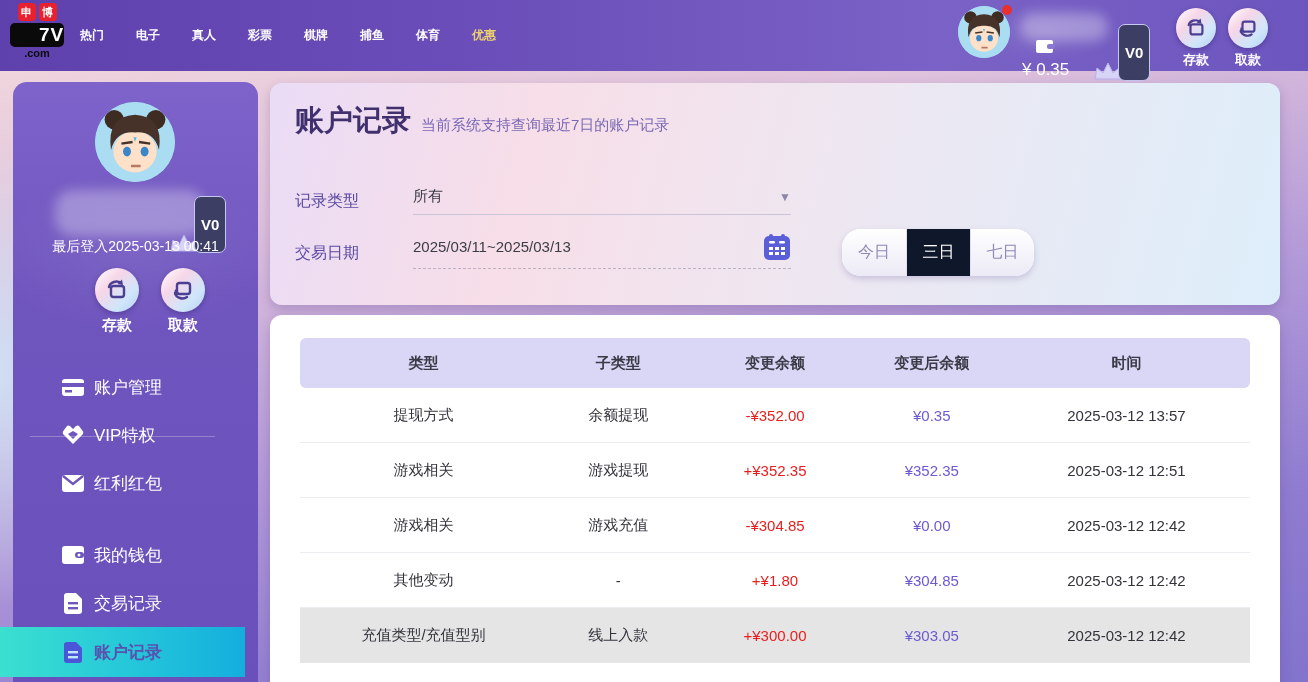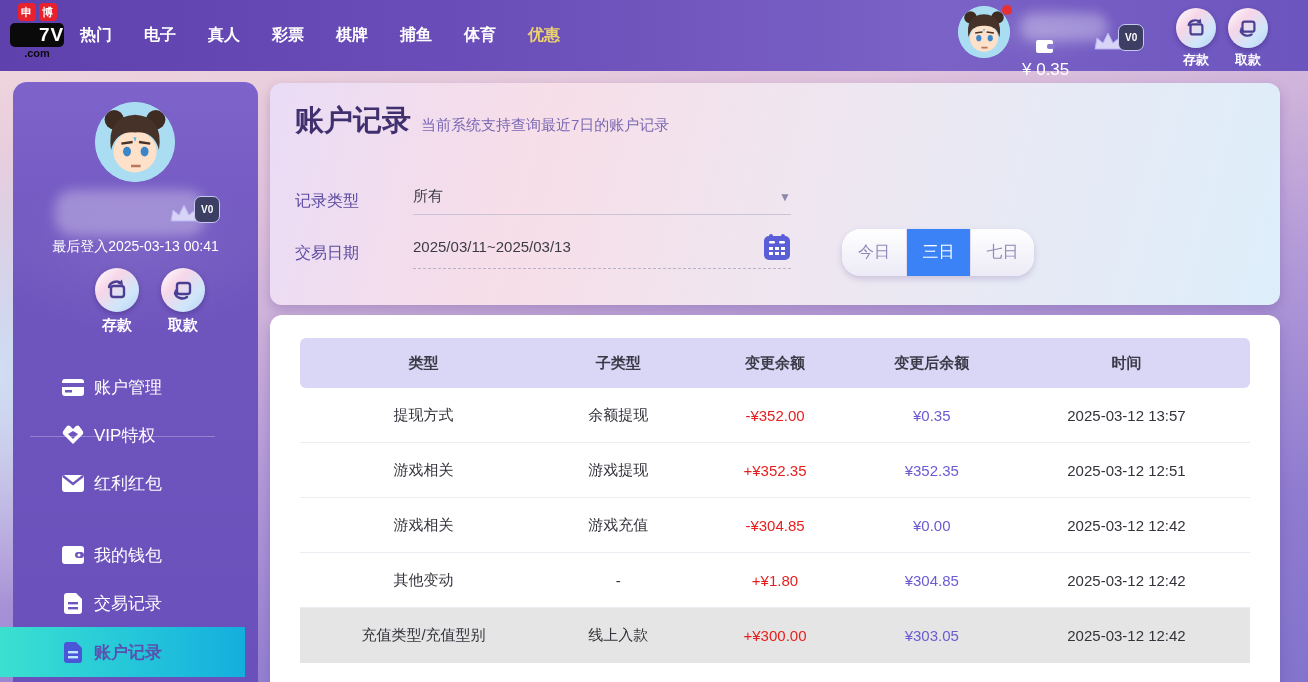--- a/index.html
+++ b/index.html
@@ -15,33 +15,33 @@
   .topbar{position:absolute;left:0;top:0;width:1308px;height:71px;
     background:linear-gradient(90deg,#5f41ae 0%,#6a4db8 35%,#7a62c6 72%,#6c55be 100%);}
   .logo{position:absolute;left:10px;top:3px;width:54px;text-align:center;cursor:pointer;}
   .logo .badges{display:flex;gap:3px;justify-content:center;}
   .logo .badge{width:18px;height:18px;background:#e8212d;color:#fff;font-size:11px;font-weight:bold;
     border-radius:4px;display:flex;align-items:center;justify-content:center;}
   .logo .name{margin-top:2px;background:#0a0a0a;color:#fff;font-weight:bold;font-size:19px;
     border-radius:5px;line-height:24px;letter-spacing:1px;padding-left:29px;}
   .logo .suffix{color:#0a0a0a;font-weight:bold;font-size:11px;line-height:12px;}
   .nav{position:absolute;left:78px;top:0;height:71px;display:flex;align-items:center;gap:28px;}
-  .nav-item{color:#fff;font-size:16px;font-weight:bold;cursor:pointer;padding:4px 2px;}
+  .nav-item{color:#fff;font-size:12px;font-weight:bold;cursor:pointer;padding:4px 2px;}
   .nav-item.active{color:#ecd26e;}
   .user-cluster{position:absolute;left:940px;top:0;width:180px;height:71px;
     background:radial-gradient(90px 40px at 60% 45%, rgba(255,255,255,.10), rgba(255,255,255,0) 75%);}
   .avatar{position:absolute;border-radius:50%;overflow:hidden;background:#aadcf0;}
   .avatar.top{left:958px;top:6px;width:52px;height:52px;cursor:pointer;}
   .red-dot{position:absolute;left:1002px;top:5px;width:10px;height:10px;border-radius:50%;background:#e83030;}
   .blur-blob{position:absolute;background:rgba(255,255,255,.30);border-radius:18px;filter:blur(6px);}
   .blob-top{left:1020px;top:13px;width:88px;height:28px;}
   .vip-cluster{position:absolute;display:flex;align-items:flex-end;}
   .vip-top{left:1092px;top:24px;}
-  .vip-badge{background:#3c3e63;border:1px solid #c6c8f2;color:#fff;font-size:10px;font-weight:bold;
-    border-radius:7px;padding:7px 6px;margin-left:-6px;margin-bottom:1px;}
+  .vip-badge{background:#3c3e63;border:1px solid #c6c8f2;color:#fff;font-size:15px;font-weight:bold;
+    border-radius:7px;padding:19px 6px;margin-left:-6px;margin-bottom:1px;}
   .balance-row{position:absolute;left:1022px;top:38px;display:flex;align-items:center;gap:6px;flex-direction:column;}
   .balance-text{color:#fff;font-size:17px;}
   .round-btn{position:absolute;width:52px;text-align:center;cursor:pointer;}
   .round-btn .disc{width:40px;height:40px;border-radius:50%;margin:0 auto;
     background:linear-gradient(135deg,#ffffff 0%,#f6d6e8 35%,#cfe6fa 70%,#b8d0f2 100%);
     display:flex;align-items:center;justify-content:center;box-shadow:0 2px 5px rgba(40,20,90,.35);}
   .round-btn .lbl{color:#fff;font-size:13px;font-weight:bold;margin-top:3px;}
   .btn-deposit-top{left:1170px;top:8px;}
   .btn-withdraw-top{left:1222px;top:8px;}
   
@@ -73,21 +73,21 @@
   .f-field{position:absolute;left:143px;width:378px;display:flex;align-items:center;}
   .f1-label{top:108px;} .f1-field{top:96px;height:36px;border-bottom:1px solid #c9c4d8;cursor:pointer;}
   .f2-label{top:160px;} .f2-field{top:142px;height:44px;border-bottom:1px dashed #b8b3c8;cursor:pointer;}
   .f-value{font-size:15px;color:#3c3c46;flex:1;}
   .chevron{color:#8a87a8;font-size:12px;}
   .range-group{position:absolute;left:572px;top:146px;width:192px;height:47px;display:flex;
     background:#fff;border-radius:19px;overflow:hidden;box-shadow:0 3px 6px rgba(90,60,140,.22);}
   .range-btn{width:64px;height:47px;display:flex;align-items:center;justify-content:center;
     font-size:16px;color:#8f8ab6;cursor:pointer;background:linear-gradient(180deg,#ffffff,#eceaf6);}
   .range-btn + .range-btn{border-left:1px solid #e2def2;}
-  .range-btn.active{background:#3b82f6;color:#fff;}
+  .range-btn.active{background:#0f172a;color:#fff;}
   
   .table-panel{position:absolute;left:270px;top:315px;width:1010px;height:367px;background:#fff;
     border-radius:12px 12px 0 0;padding:23px 30px 0 30px;box-shadow:0 5px 12px rgba(90,60,140,.28);}
   .t-header{display:flex;background:#d9d6f6;border-radius:6px;height:50px;align-items:center;}
   .t-row{display:flex;height:55px;align-items:center;border-bottom:1px solid #ececf2;}
   .t-row.shaded{background:#e5e5e5;border-bottom:none;}
   .tc{text-align:center;font-size:15px;color:#33333c;}
   .tc.c0{width:26%;} .tc.c1{width:15%;} .tc.c2{width:18%;} .tc.c3{width:15%;text-align:center;} .tc.c4{width:26%;}
   .t-header .tc{font-weight:bold;color:#3a3a46;}
   .tc.change{color:#e81e1e;}

